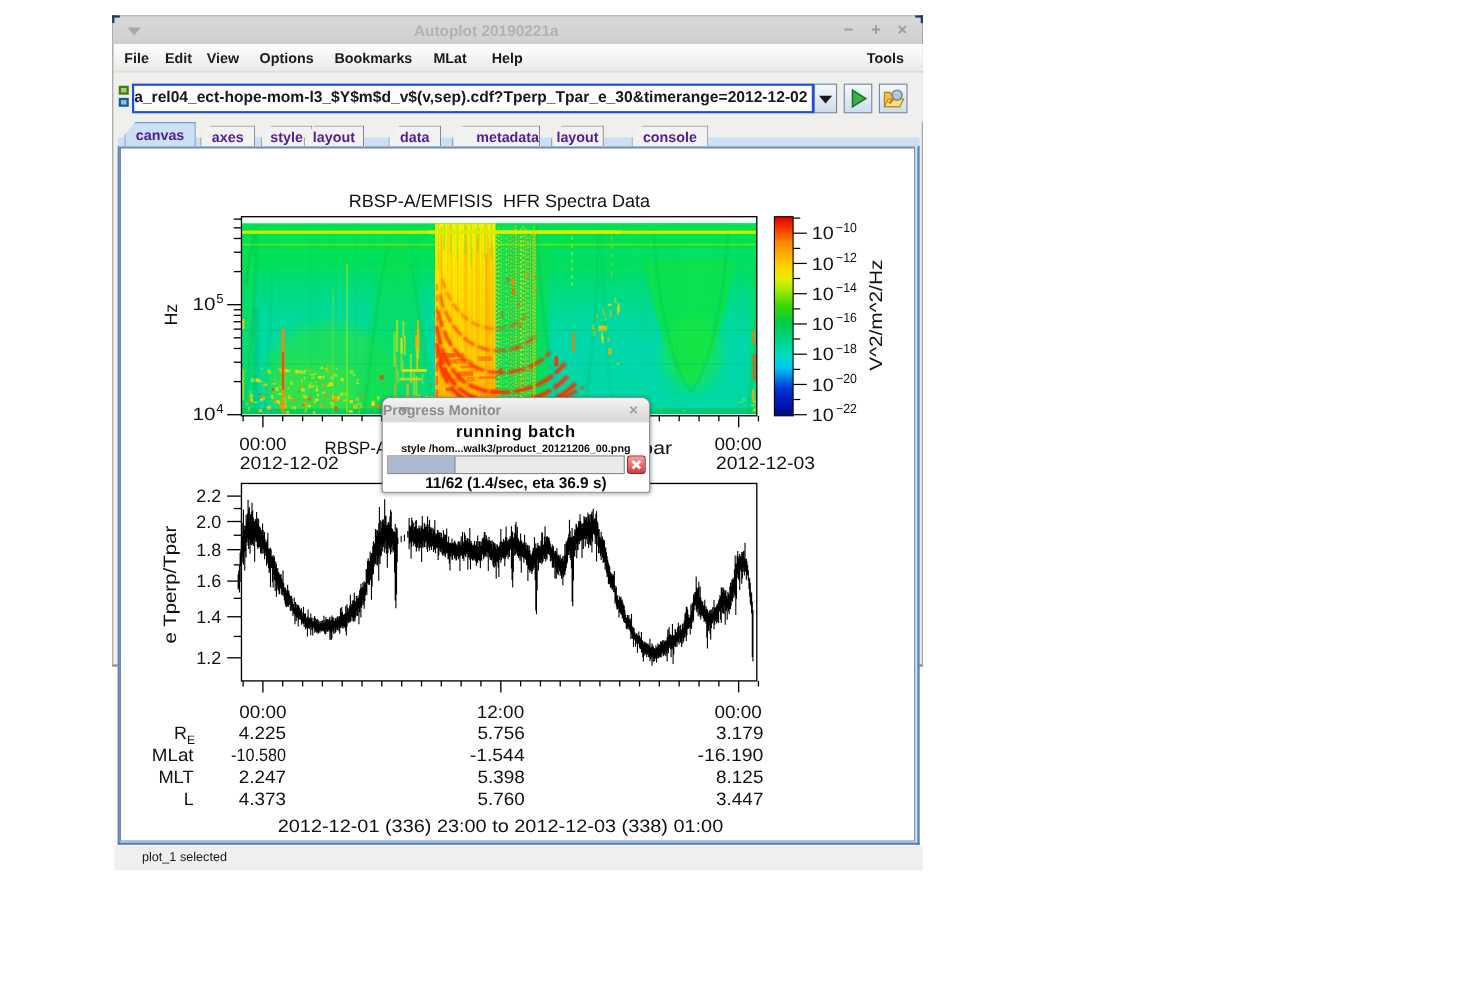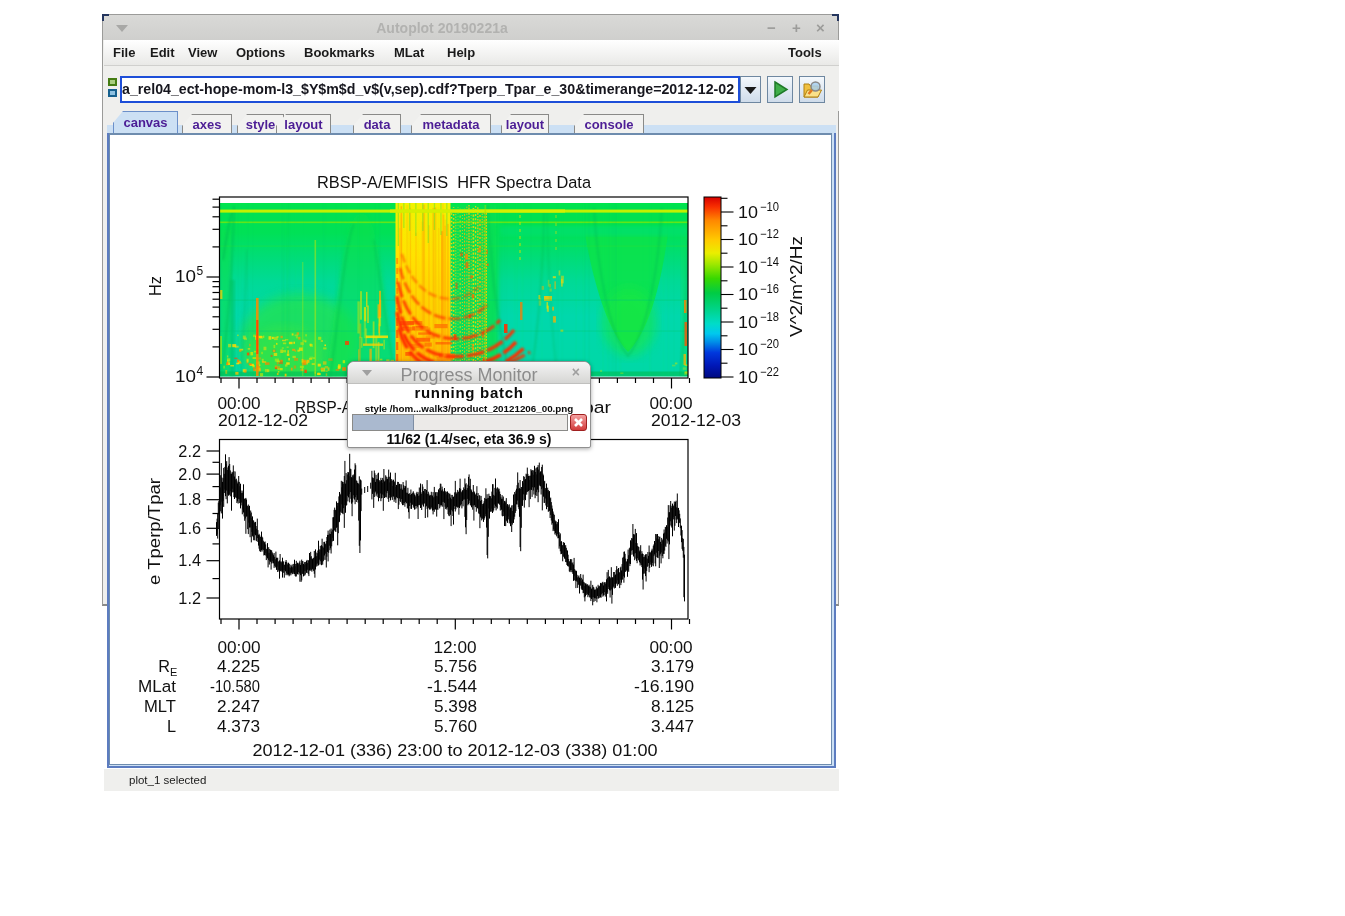--- a/index.html
+++ b/index.html
@@ -18,21 +18,21 @@
 .tab{position:absolute;top:3px;height:19px;background:#f2f2f0;border:1px solid #8a8a88;border-bottom:none;font-weight:bold;font-size:13px;color:#4c1d95;text-align:center;clip-path:polygon(0 12px,10px 0,100% 0,100% 100%,0 100%);padding-top:2px;}
 .tab.sel{top:0;height:22px;background:#cce0f4;border-color:#6b8fc9;padding-top:3px;}
 #tabpane{position:absolute;left:4px;top:117px;width:729px;height:636px;background:#cce0f4;border:2px solid #5c7cc0;border-top:none;}
 #canvas{position:absolute;left:0;top:1px;width:723px;height:632px;background:#fff;border:1px solid #6e8cae;border-top:2px solid #6e8cae;}
 #statusbar{position:absolute;left:1px;top:754px;width:735px;height:22px;background:#efefed;font-size:12px;color:#1a1a1a;}
 #statusbar span{position:absolute;left:25px;top:5px;font-size:11.5px;}
 #plotsvg{position:absolute;left:0;top:0;z-index:5;}
 #dlg{position:absolute;left:347px;top:361px;width:244px;height:87px;z-index:10;background:#fff;border:1px solid #909090;border-radius:7px 7px 2px 2px;box-shadow:0 1px 4px rgba(0,0,0,0.35);}
 #dlgtitle{position:absolute;left:0;top:0;width:100%;height:22px;background:linear-gradient(#f4f4f4,#d6d6d4);border-bottom:1px solid #c0c0be;border-radius:7px 7px 0 0;}
 #dlgtitle .tri{position:absolute;left:14px;top:8px;width:0;height:0;border-left:5px solid transparent;border-right:5px solid transparent;border-top:6px solid #a0a0a0;}
-#dlgtitle .t{position:absolute;left:0;right:0;top:3px;text-align:center;font-weight:normal;font-size:18px;color:#8c8c8c;}
+#dlgtitle .t{position:absolute;left:0;right:0;top:3px;font-weight:bold;font-size:13px;color:#8c8c8c;}
 #dlgtitle .x{position:absolute;right:10px;top:2px;font-weight:bold;font-size:14px;color:#a0a0a0;}
 #dlg .l1{position:absolute;left:0;right:0;top:22px;text-align:center;font-weight:bold;font-size:15px;letter-spacing:0.7px;color:#0a0a0a;}
 #dlg .l2{position:absolute;left:0;right:0;top:41px;text-align:center;font-weight:bold;font-size:9.8px;color:#0a0a0a;}
 #pbar{position:absolute;left:4px;top:52px;width:216px;height:17px;background:#eceae8;border:1px solid #8a8a88;}
 #pfill{position:absolute;left:0;top:0;width:61px;height:15px;background:#aab9cf;border-right:1px solid #7d8da3;}
 #pstop{position:absolute;right:3px;top:52px;width:17px;height:17px;border-radius:3px;background:linear-gradient(#f4a0a0,#d23c3c);border:1px solid #a02020;}
 #dlg .l3{position:absolute;left:0;right:0;top:69px;text-align:center;font-weight:bold;font-size:14px;color:#0a0a0a;}
 </style></head>
 <body>
 <div id="win">
@@ -72,21 +72,21 @@
       <line x1="12" y1="13" x2="8.5" y2="17" stroke="#e07820" stroke-width="2.5"></line>
     </svg></div>
   </div>
   <div id="tabband"></div>
   <div id="tabs">
     <div class="tab sel" style="left:9px;width:65px;">canvas</div>
     <div class="tab" style="left:78px;width:50px;">axes</div>
     <div class="tab" style="left:133px;width:47px;">style</div>
     <div class="tab" style="left:172px;width:55px;">layout</div>
     <div class="tab" style="left:249px;width:48px;">data</div>
-    <div class="tab" style="left:307px;width:80px;">metadata</div>
+    <div class="tab" style="left:307px;width:80px;text-align:right;">metadata</div>
     <div class="tab" style="left:397px;width:48px;">layout</div>
     <div class="tab" style="left:470px;width:70px;">console</div>
   </div>
   <div id="tabpane">
       <div id="canvas"></div>
     </div>
   <div id="statusbar">
       <span>plot_1 selected</span>
     </div>
 </div>

